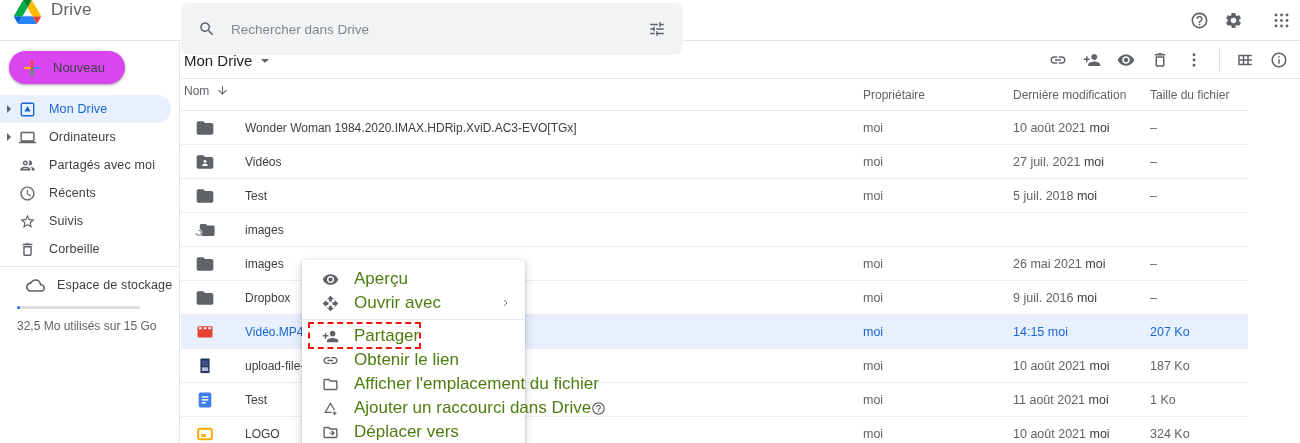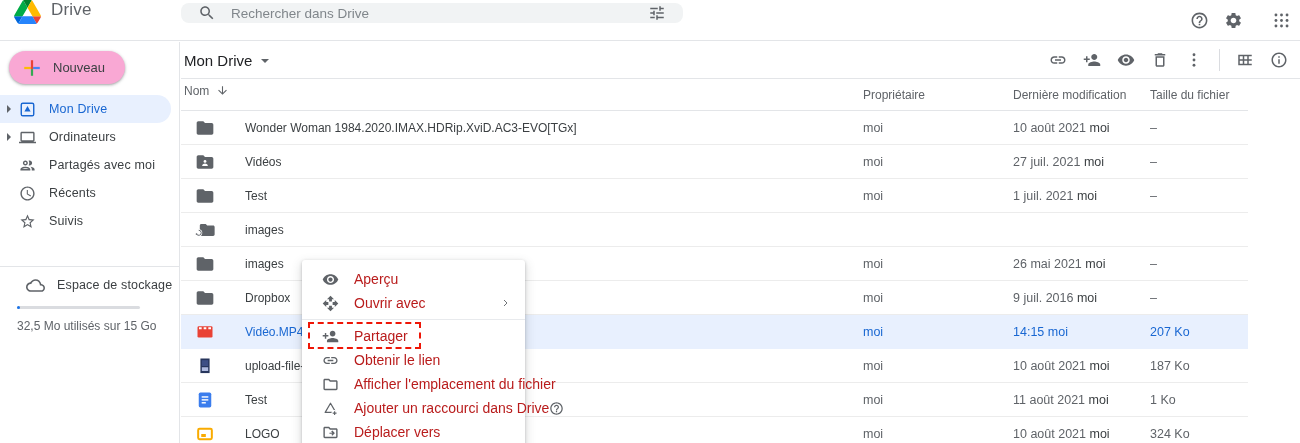--- a/index.html
+++ b/index.html
@@ -5,34 +5,34 @@
   *{box-sizing:border-box;margin:0;padding:0}
   html,body{background:#fff}
   body{font-family:"Liberation Sans","DejaVu Sans",sans-serif;-webkit-font-smoothing:antialiased}
   .screen{position:relative;width:1300px;height:443px;overflow:hidden;background:#fff}
 
   
   .topbar{position:absolute;top:0;left:0;right:0;height:41px;border-bottom:1px solid #e3e5e8;background:#fff;z-index:5}
   .logo-area{position:absolute;left:14px;top:0;height:41px;display:flex;align-items:flex-start;gap:10px}
   .drive-logo svg{width:27px;height:24px;display:block}
   .app-name{font-size:17px;color:#5f6368;letter-spacing:.2px}
-  .searchbar{position:absolute;left:181px;top:3px;width:502px;height:20px;background:#f1f3f4;border-radius:8px;display:flex;align-items:center;padding:0 10px}
+  .searchbar{position:absolute;left:181px;top:3px;width:502px;height:52px;background:#f1f3f4;border-radius:8px;display:flex;align-items:center;padding:0 10px}
   .search-btn{width:32px;height:32px;border-radius:50%;display:flex;align-items:center;justify-content:center;cursor:pointer}
   .search-btn svg,.tune-btn svg{width:18px;height:18px;fill:#5f6368}
   .search-input{flex:1;border:none;background:transparent;outline:none;font-size:13.5px;color:#202124;margin-left:8px;font-family:inherit}
   .search-input::placeholder{color:#80868b}
   .tune-btn{width:32px;height:32px;border-radius:50%;display:flex;align-items:center;justify-content:center;cursor:pointer}
   .topbar-right{position:absolute;right:2px;top:0;height:41px;display:flex;align-items:center}
   .icon-btn{width:34px;height:34px;border-radius:50%;display:flex;align-items:center;justify-content:center;cursor:pointer}
   .icon-btn svg{width:19px;height:19px;fill:#5f6368}
   .apps-btn{margin-left:14px}
 
   
   .sidebar{position:absolute;top:42px;left:0;width:180px;bottom:0;border-right:1px solid #e3e5e8;background:#fff}
-  .new-btn{position:absolute;left:9px;top:9px;height:33px;padding:0 20px 0 13px;border-radius:17px;background:#f9a8d4;display:flex;align-items:center;gap:11px;cursor:pointer;box-shadow:0 1px 2px 0 rgba(60,64,67,.30),0 1px 3px 1px rgba(60,64,67,.15)}
+  .new-btn{position:absolute;left:9px;top:9px;height:33px;padding:0 20px 0 13px;border-radius:17px;background:#d946ef;display:flex;align-items:center;gap:11px;cursor:pointer;box-shadow:0 1px 2px 0 rgba(60,64,67,.30),0 1px 3px 1px rgba(60,64,67,.15)}
   .new-btn svg{width:20px;height:20px}
   .new-label{font-size:13px;color:#3c4043;font-weight:500}
   .nav{position:absolute;top:53px;left:0;right:0}
   .nav-item{height:28px;display:flex;align-items:center;cursor:pointer}
   .nav-item .expander{width:17px;display:flex;justify-content:center;align-items:center}
   .tri{width:0;height:0;border-left:4px solid #5f6368;border-top:4px solid transparent;border-bottom:4px solid transparent}
   .nav-ic{width:20px;height:20px;display:flex;align-items:center;justify-content:center}
   .nav-ic svg{width:17px;height:17px;fill:#5f6368}
   .nav-label{margin-left:12px;font-size:12.5px;color:#3c4043;font-weight:500;letter-spacing:.15px}
   .nav-item.sel{background:#e8f0fe;border-radius:0 20px 20px 0;margin-right:8px}
@@ -71,21 +71,21 @@
   .c-owner{left:682px}.c-mod{left:832px}.c-size{left:969px}
   .mod-by{color:#3c4043}
   .row.sel{background:#e8f0fe;border-bottom-color:#e8f0fe}
   .row.sel .fname,.row.sel .cell,.row.sel .mod-by{color:#1967d2}
 
   
   .menu{position:absolute;left:302px;top:260px;width:223px;background:#fff;border-radius:3px;padding:7px 0 8px;z-index:20;box-shadow:0 1px 3px rgba(60,64,67,.30),0 4px 10px 2px rgba(60,64,67,.15)}
   .menu-item{position:relative;height:24px;display:flex;align-items:center;padding:0 14px 0 18px;cursor:pointer}
   .mi-icon{width:20px;height:20px;display:flex;align-items:center;justify-content:center;margin-right:14px;flex:none}
   .mi-icon svg{width:17px;height:17px;fill:#5f6368;display:block}
-  .mi-label{font-size:14px;color:#b91c1c;white-space:nowrap}
+  .mi-label{font-size:17px;color:#4d7c0f;white-space:nowrap}
   .mi-chevron{margin-left:auto;display:flex}
   .mi-chevron svg{width:12px;height:12px;display:block}
   .mi-help{margin-left:auto;display:flex;cursor:pointer}
   .mi-help svg{width:15px;height:15px;fill:#5f6368;display:block}
   .menu-sep{height:1px;background:#e8eaed;margin:4px 0}
   .red-box{position:absolute;left:6px;top:-2px;width:113px;height:27px;border:2px dashed #ee1607;pointer-events:none;z-index:2}
 </style>
 </head>
 <body>
 
@@ -202,20 +202,29 @@
         </div>
         <div class="nav-item">
           <span class="expander"></span>
           <span class="nav-ic">
             <svg viewBox="0 0 24 24">
               <path d="M22 9.24l-7.19-.62L12 2 9.19 8.63 2 9.24l5.46 4.73L5.82 21 12 17.27 18.18 21l-1.63-7.03L22 9.24zM12 15.4l-3.76 2.27 1-4.28-3.32-2.88 4.38-.38L12 6.1l1.71 4.04 4.38.38-3.32 2.88 1 4.28L12 15.4z"></path>
             </svg>
           </span>
           <span class="nav-label">Suivis</span>
         </div>
+        <div class="nav-item">
+          <span class="expander"></span>
+          <span class="nav-ic">
+            <svg viewBox="0 0 24 24">
+              <path d="M16 9v10H8V9h8m-1.5-6h-5l-1 1H5v2h14V4h-3.5l-1-1zM18 7H6v12c0 1.1.9 2 2 2h8c1.1 0 2-.9 2-2V7z"></path>
+            </svg>
+          </span>
+          <span class="nav-label">Corbeille</span>
+        </div>
       </div>
 
     <div class="storage-divider"></div>
     <div class="storage">
       <div class="storage-head">
         <span class="nav-ic">
           <svg viewBox="0 0 24 24" style="fill:#5f6368">
               <path d="M19.35 10.04C18.67 6.59 15.64 4 12 4 9.11 4 6.6 5.64 5.35 8.04 2.34 8.36 0 10.91 0 14c0 3.31 2.69 6 6 6h13c2.76 0 5-2.24 5-5 0-2.64-2.05-4.78-4.65-4.96zM19 18H6c-2.21 0-4-1.79-4-4s1.79-4 4-4h.71C7.37 7.69 9.48 6 12 6c3.04 0 5.5 2.46 5.5 5.5v.5H19c1.66 0 3 1.34 3 3s-1.34 3-3 3z"></path>
             </svg>
         </span>
@@ -316,21 +325,21 @@
           <span class="cell c-size">–</span>
         </div>
         <div class="row">
           <span class="ficon">
             <svg viewBox="0 0 24 24">
               <path d="M10 4H4c-1.1 0-2 .9-2 2v12c0 1.1.9 2 2 2h16c1.1 0 2-.9 2-2V8c0-1.1-.9-2-2-2h-8l-2-2z"></path>
             </svg>
           </span>
           <span class="fname">Test</span>
           <span class="cell c-owner">moi</span>
-          <span class="cell c-mod"><span>1 juil. 2021</span> <span class="mod-by">moi</span></span>
+          <span class="cell c-mod"><span>5 juil. 2018</span> <span class="mod-by">moi</span></span>
           <span class="cell c-size">–</span>
         </div>
         <div class="row">
           <span class="ficon">
             <svg viewBox="0 0 27 24">
               <g transform="translate(4.5,0)">
                 <path d="M10 4H4c-1.1 0-2 .9-2 2v12c0 1.1.9 2 2 2h16c1.1 0 2-.9 2-2V8c0-1.1-.9-2-2-2h-8l-2-2z"></path>
               </g>
               <circle cx="5" cy="15.8" r="4.8" fill="#fff"></circle>
               <path d="M5 12.4a3.4 3.4 0 1 1-3.2 4.5" fill="none" stroke="#5f6368" stroke-width="1.3"></path>

